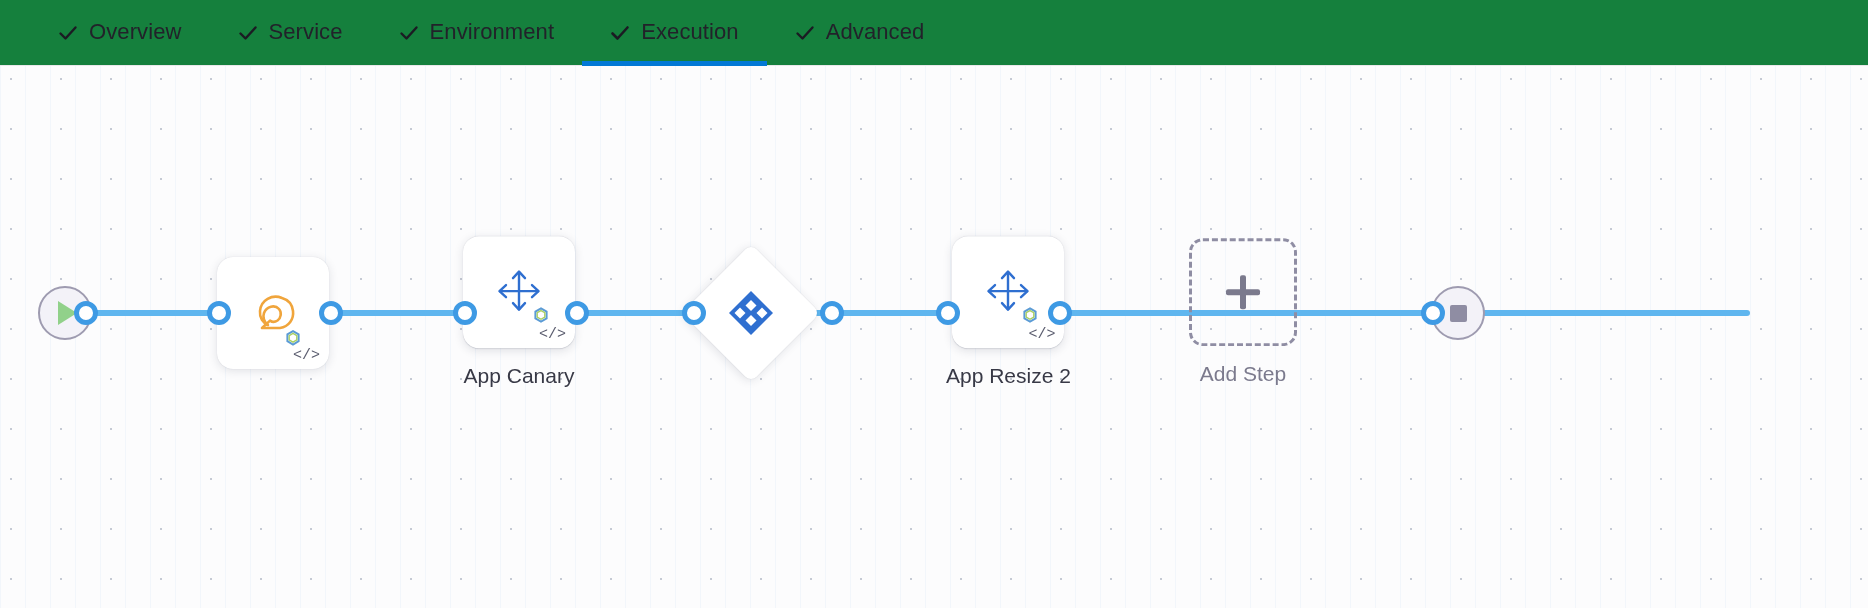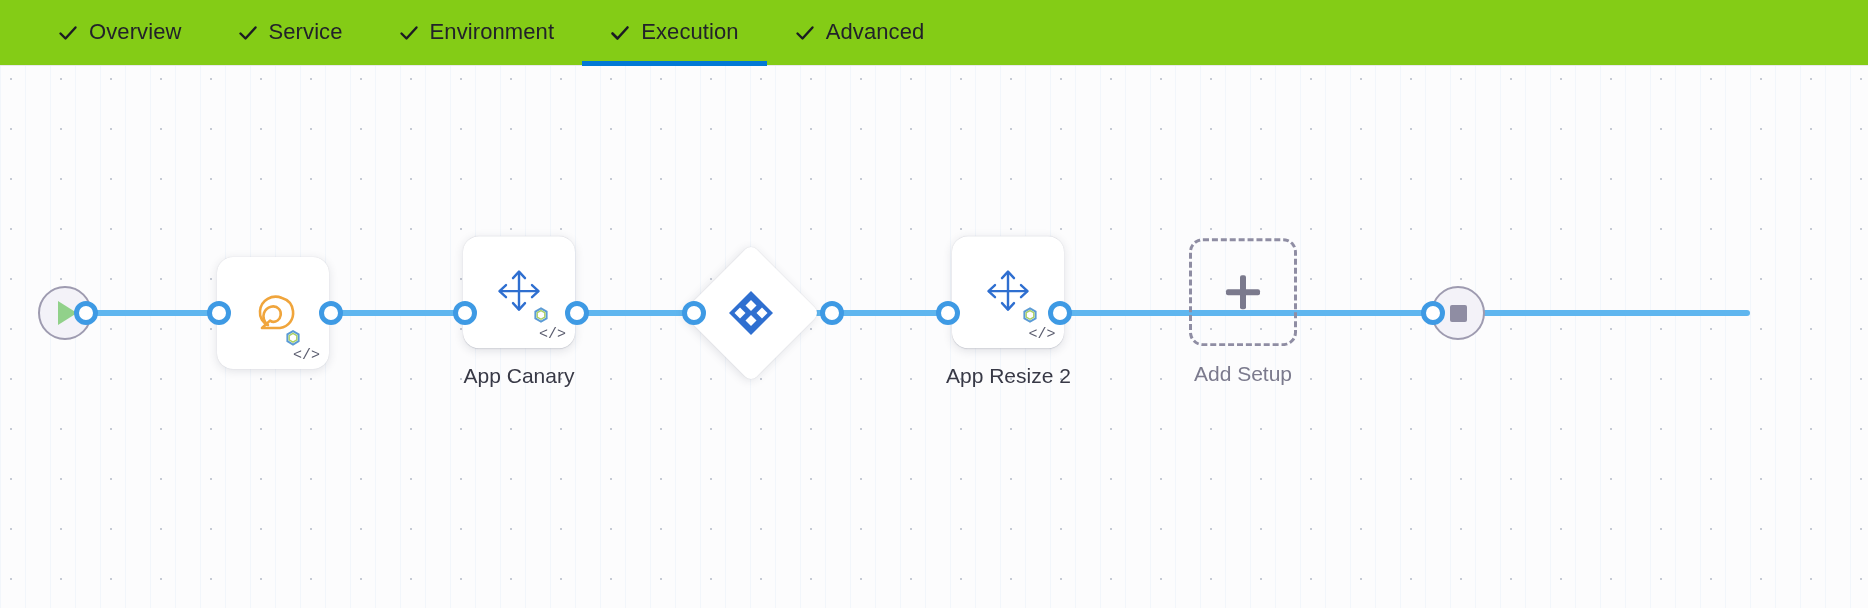--- a/index.html
+++ b/index.html
@@ -11,21 +11,21 @@
     background: #ffffff;
     font-family: "Liberation Sans", sans-serif;
   }
 
   
   #tab-bar {
     position: absolute;
     top: 0; left: 0;
     width: 1868px;
     height: 66px;
-    background: #84cc16;
+    background: #15803d;
     border-bottom: 1px solid #e8e8ea;
     display: flex;
     align-items: flex-start;
     padding-left: 30px;
   }
 
   .tab {
     height: 66px;
     display: flex;
     align-items: center;
@@ -365,21 +365,21 @@
     </div>
     <div class="node-label">App Resize 2</div>
   </div>
   <div class="port" style="left:948px;"></div>
   <div class="port" style="left:1060px;"></div>
 
   <div class="node" style="left:1189px;">
     <div class="addstep">
       <span class="plus-icon"></span>
     </div>
-    <div class="node-label addstep-label">Add Setup</div>
+    <div class="node-label addstep-label">Add Step</div>
   </div>
 
   <div class="node" style="left:1431px;">
     <div class="terminal">
       <div class="stop-sq"></div>
     </div>
   </div>
   <div class="port" style="left:1433px;"></div>
 
 </div>

